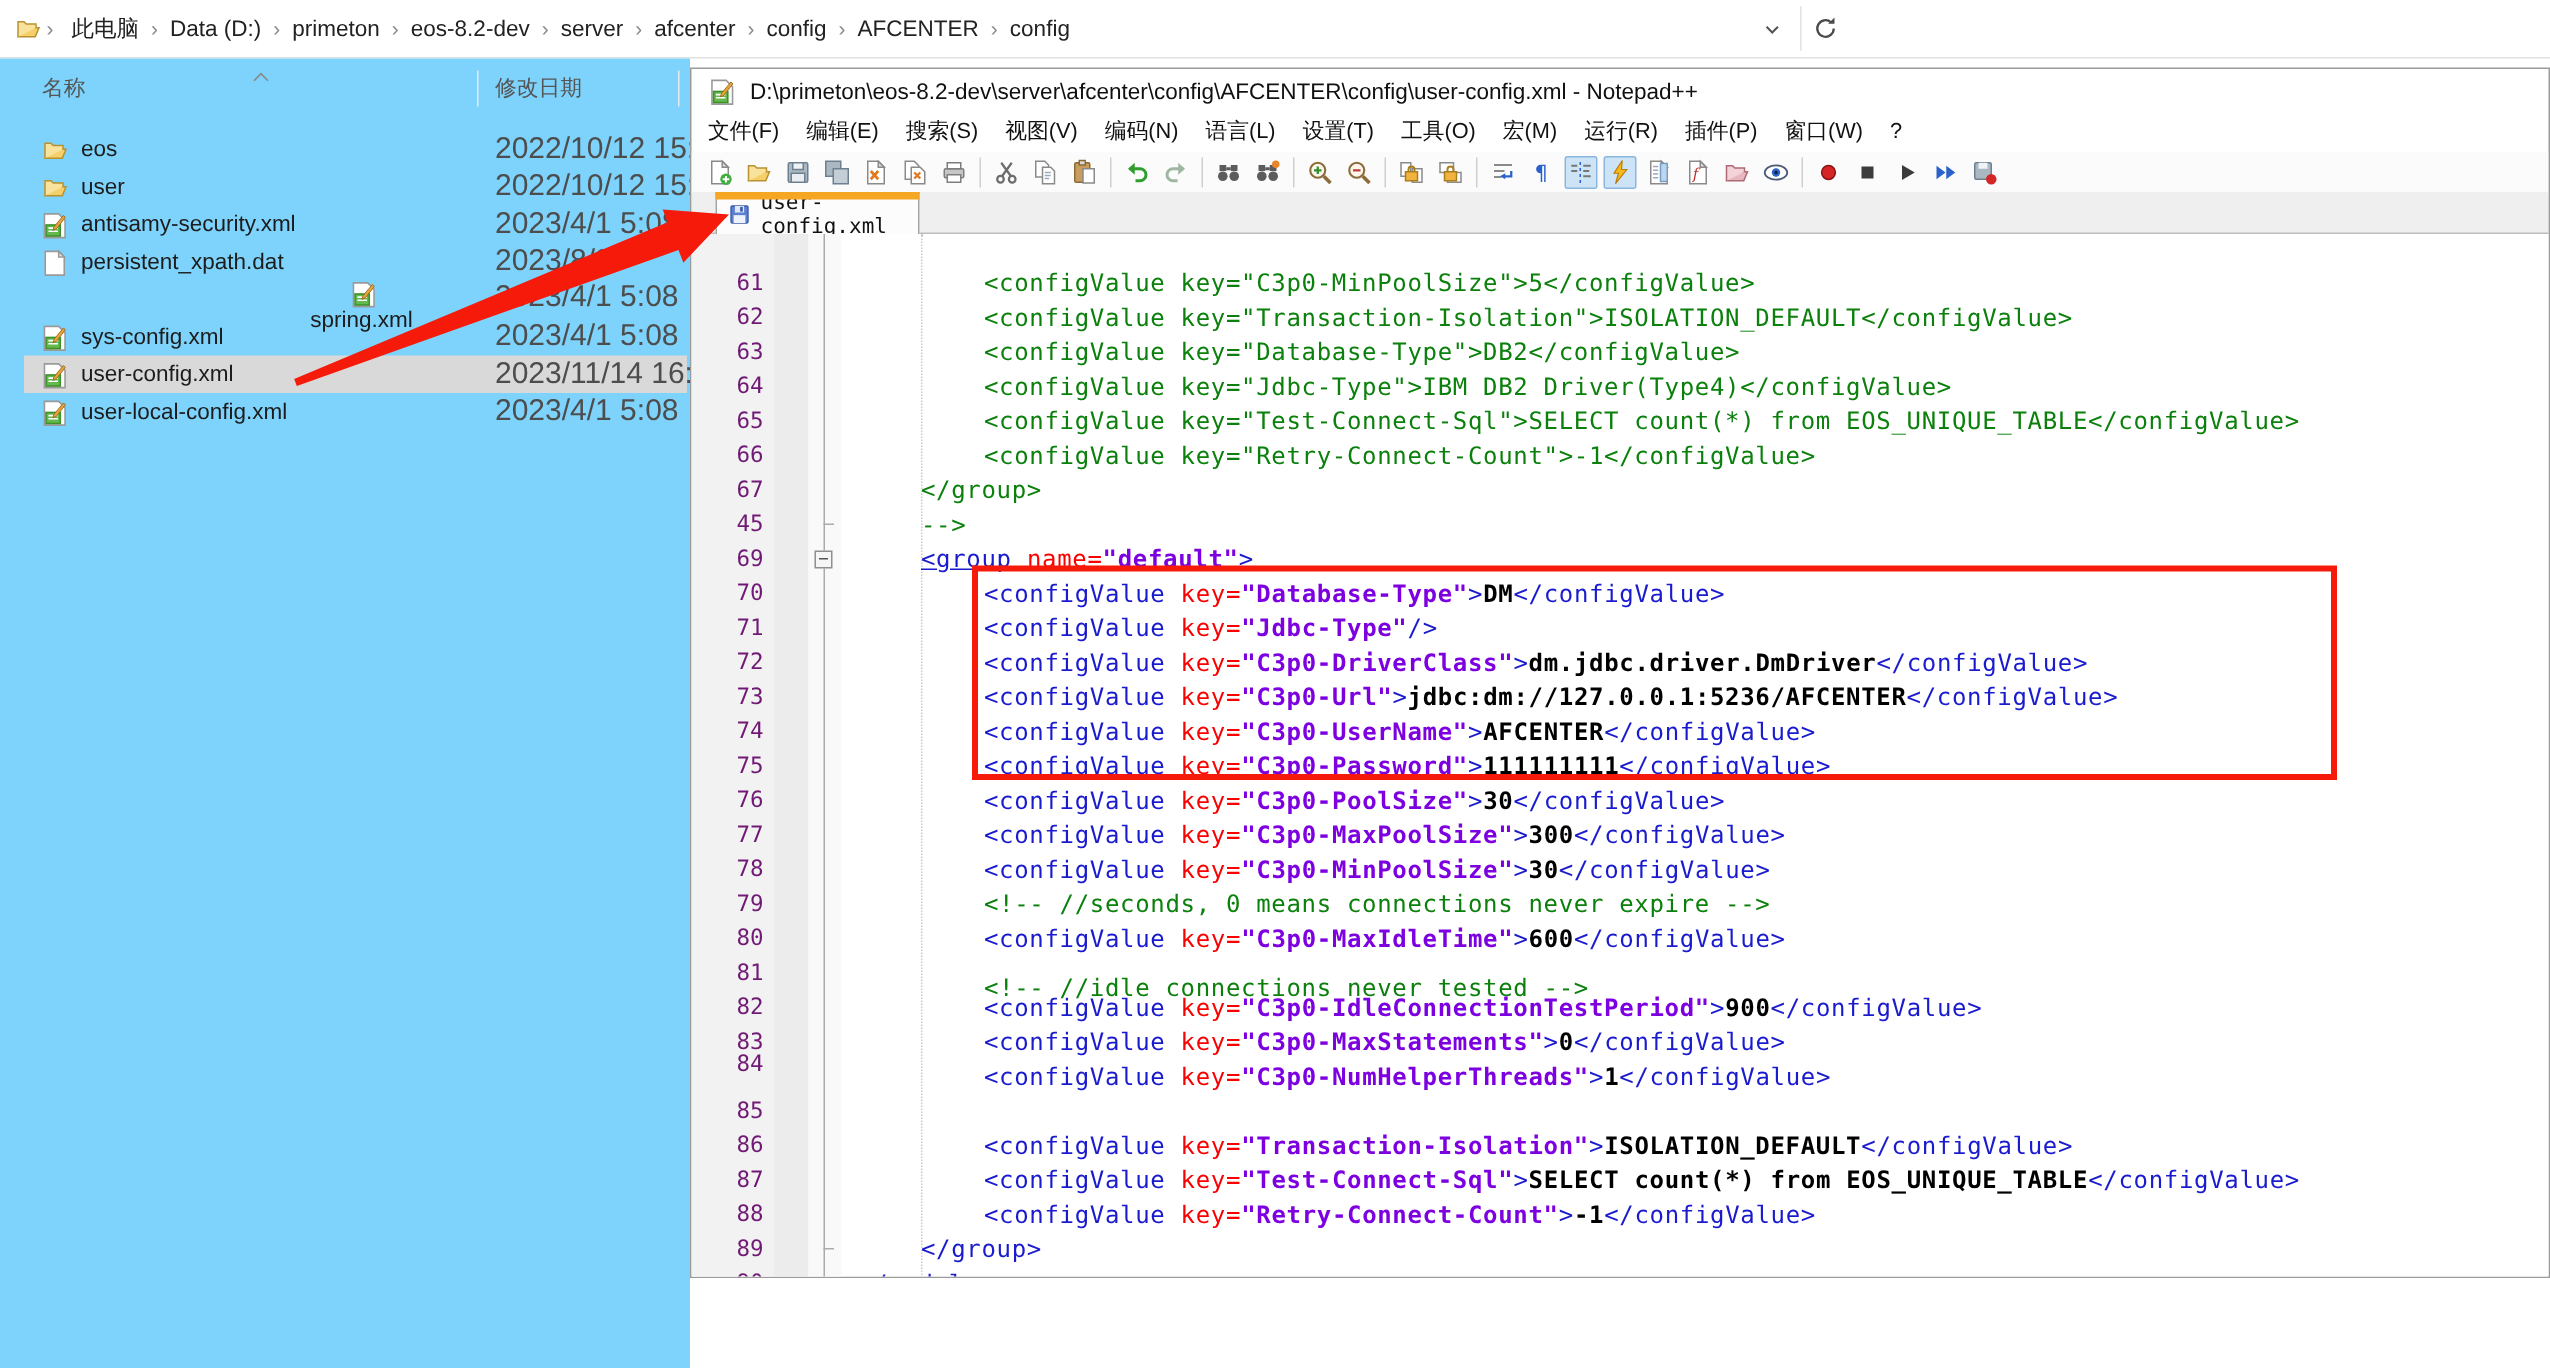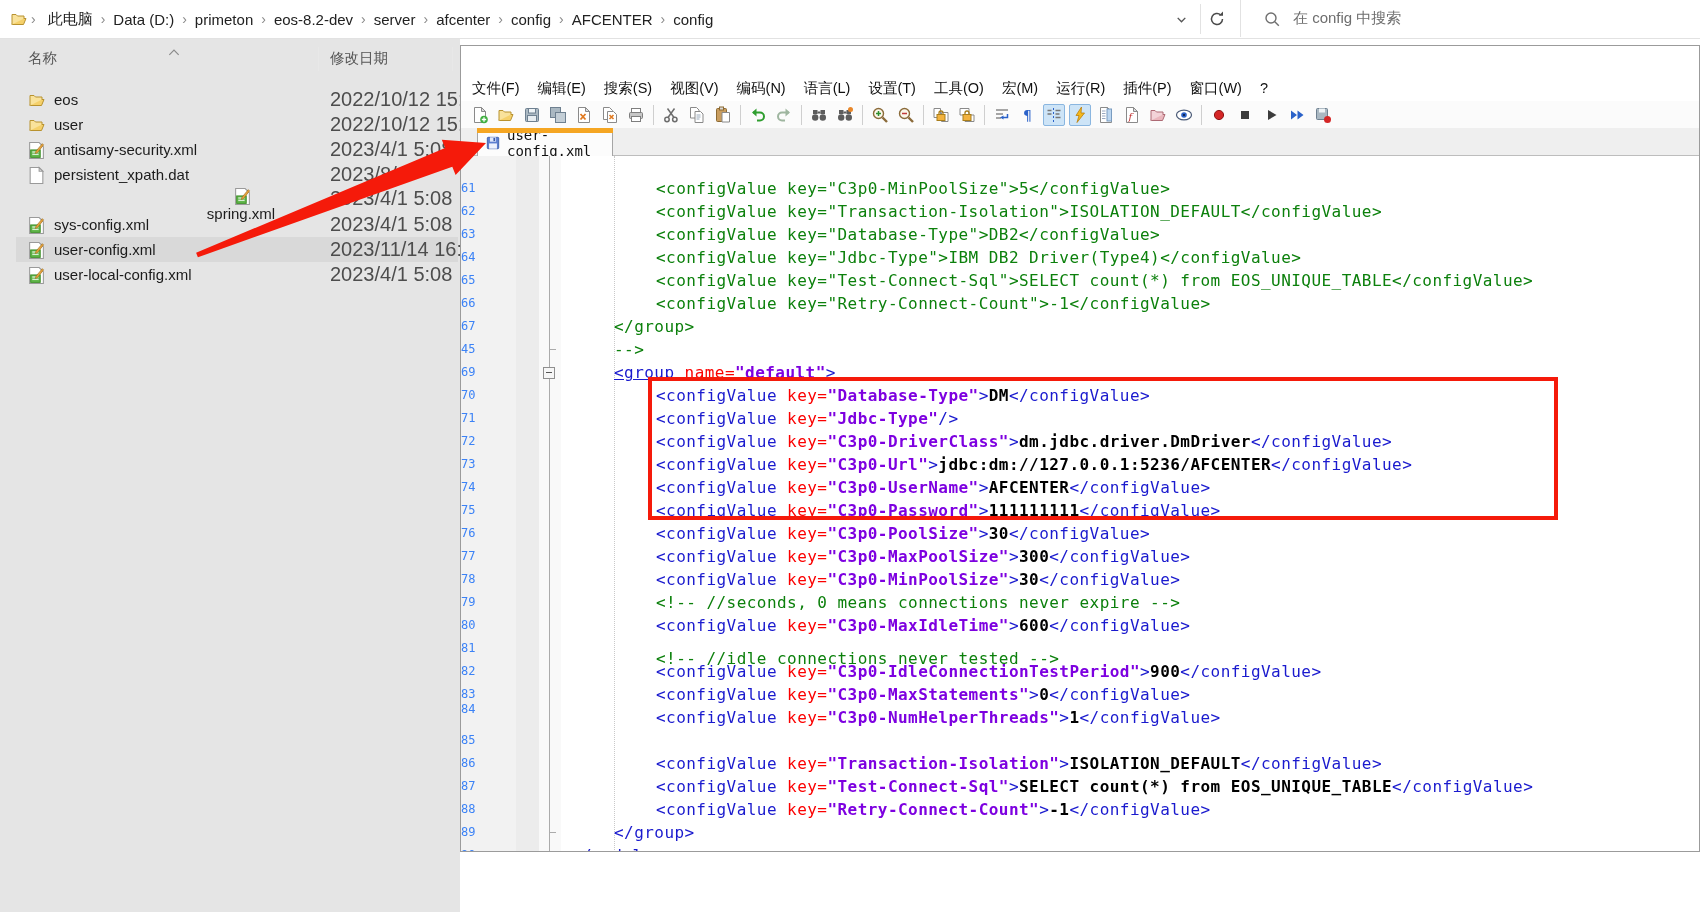--- a/index.html
+++ b/index.html
@@ -13,21 +13,21 @@
   .crumb{padding:3px 7px;cursor:default;white-space:nowrap;}
   .chev{color:#8a8a8a;font-size:14px;padding:0 1px;}
   .addr-dd{position:absolute;left:1168px;top:7px;width:26px;height:24px;display:flex;align-items:center;justify-content:center;}
   .vdiv{position:absolute;top:4px;width:1px;height:30px;background:#e2e2e2;}
   .refresh{position:absolute;left:1205px;top:8px;width:24px;height:22px;display:flex;align-items:center;justify-content:center;}
   .searchbox{position:absolute;left:1240px;top:0;width:460px;height:37px;border-left:1px solid #e2e2e2;
              display:flex;align-items:center;}
   .searchbox .mag{margin-left:22px;width:18px;height:18px;}
   .search-ph{margin-left:12px;font-size:15px;color:#6e6e6e;}
   
-  .explorer{position:absolute;left:0;top:39px;width:460px;height:873px;background:#e5e5e5;}
+  .explorer{position:absolute;left:0;top:39px;width:460px;height:873px;background:#7dd3fc;}
   .colhead{position:absolute;top:10px;font-size:14.5px;color:#555;}
   .col-divider{position:absolute;top:8px;height:24px;width:1px;background:#e8e8e8;}
   .sortcaret{position:absolute;left:168px;top:3px;width:12px;height:7px;}
   .file-list{position:absolute;left:0;top:48px;width:460px;}
   .frow{position:absolute;left:16px;width:442px;height:25px;display:flex;align-items:center;}
   .frow.selected{background:#d9d9d9;}
   .fico{width:18px;height:18px;margin-left:12px;flex:0 0 auto;}
   .fname{margin-left:8px;font-size:15px;color:#1c1c1c;white-space:nowrap;}
   .fdate{position:absolute;left:314px;font-size:20px;color:#4d4d4d;white-space:nowrap;}
   
@@ -51,22 +51,22 @@
   .tab .orange{position:absolute;left:-1px;top:-1px;width:136px;height:5px;background:#f5a623;}
   .tab .tabsave{width:14px;height:14px;margin-left:8px;flex:0 0 auto;}
   .tab .tlabel{margin-left:7px;font-size:14px;font-family:"DejaVu Sans Mono",monospace;color:#111;}
   
   .editor{position:absolute;left:0;top:110px;width:1240px;height:696px;background:#fff;overflow:hidden;}
   .gutterbg{position:absolute;left:0;top:0;width:55px;height:100%;background:#f2f2f2;}
   .bookmargin{position:absolute;left:55px;top:0;width:23px;height:100%;background:#ececec;}
   .foldmargin{position:absolute;left:78px;top:0;width:22px;height:100%;background:#f9f9f9;}
   .foldline{position:absolute;left:88px;top:0;width:1px;height:100%;background:#ababab;}
   .indent-guide{position:absolute;left:153px;top:0;height:100%;width:0;border-left:1px dotted #c9c9c9;}
-  .lnum{position:absolute;left:0;width:48px;text-align:left;font-family:"DejaVu Sans Mono",monospace;
-        font-size:12px;line-height:23px;color:#3b82f6;}
+  .lnum{position:absolute;left:0;width:48px;text-align:right;font-family:"DejaVu Sans Mono",monospace;
+        font-size:15px;line-height:23px;color:#701a75;}
   .cl{position:absolute;left:100px;height:23px;line-height:23px;white-space:pre;
       font-family:"DejaVu Sans Mono",monospace;font-size:16px;letter-spacing:0.45px;}
   .tk-tag{color:#1a1ace;}
   .tk-attr{color:#fb0000;}
   .tk-val{color:#7d00e0;font-weight:bold;}
   .tk-txt{color:#000;font-weight:bold;}
   .tk-com{color:#0c800c;}
   .tk-u{text-decoration:underline;}
   .foldbox{position:absolute;left:82px;width:12px;height:12px;background:#f6f6f6;border:1px solid #8f8f8f;
            box-sizing:border-box;}
@@ -110,27 +110,20 @@
           <path d="M2.5 4.5L6 8l3.5-3.5" fill="none" stroke="#555" stroke-width="1.3"></path>
         </svg>
       </div>
     <div class="vdiv" style="left:1200px"></div>
     <div class="refresh">
         <svg viewBox="0 0 18 18" width="18" height="18" xmlns="http://www.w3.org/2000/svg">
           <path d="M14.5 9a5.5 5.5 0 1 1-1.8-4.07" fill="none" stroke="#4a4a4a" stroke-width="1.5"></path>
           <path d="M15 1.6v4.2h-4.2z" fill="#4a4a4a"></path>
         </svg>
       </div>
-    <div class="searchbox">
-      <span class="mag"><svg viewBox="0 0 18 18" width="18" height="18" xmlns="http://www.w3.org/2000/svg">
-            <circle cx="8" cy="8" r="5" fill="none" stroke="#6f6f6f" stroke-width="1.4"></circle>
-            <path d="M11.8 11.8l4 4" stroke="#6f6f6f" stroke-width="1.4"></path>
-          </svg></span>
-      <span class="search-ph">在 config 中搜索</span>
-    </div>
   </div>
 
   <div class="explorer">
     <span class="sortcaret"><svg viewBox="0 0 10 6" width="12" height="7" xmlns="http://www.w3.org/2000/svg">
           <path d="M1 5l4-4 4 4" fill="none" stroke="#8a8a8a" stroke-width="1"></path>
         </svg></span>
     <div class="colhead" style="left:28px">名称</div>
     <div class="colhead" style="left:330px">修改日期</div>
     <div class="col-divider" style="left:318px"></div>
     <div class="col-divider" style="left:452px"></div>
@@ -206,20 +199,29 @@
               <path d="M4 10.5h6M4 12.5h6" stroke="#fff" stroke-width="1"></path>
               <path d="M13.5 2.5l1.2 1.2-5.7 7.3-2.2.9.8-2.3z" fill="#e8a33c" stroke="#9a6a1a" stroke-width="0.6"></path>
             </svg></span>
           <span class="fname">user-local-config.xml</span>
           <span class="fdate">2023/4/1 5:08</span>
         </div>
       </div>
   </div>
 
   <div class="npp">
+    <div class="npp-title">
+      <span class="logo"><svg viewBox="0 0 16 18" width="17" height="19" xmlns="http://www.w3.org/2000/svg">
+            <path d="M1.5 1.5h9l4 4v11h-13z" fill="#fff" stroke="#9a9a9a"></path>
+            <rect x="2.5" y="8.5" width="9" height="7" fill="#63b94d" stroke="#3f8f2a"></rect>
+            <path d="M4 10.5h6M4 12.5h6" stroke="#fff" stroke-width="1"></path>
+            <path d="M13.5 2.5l1.2 1.2-5.7 7.3-2.2.9.8-2.3z" fill="#e8a33c" stroke="#9a6a1a" stroke-width="0.6"></path>
+          </svg></span>
+      <span class="ttext">D:\primeton\eos-8.2-dev\server\afcenter\config\AFCENTER\config\user-config.xml - Notepad++</span>
+    </div>
     <div class="menubar">
         <span class="menu-item">文件(F)</span>
         <span class="menu-item">编辑(E)</span>
         <span class="menu-item">搜索(S)</span>
         <span class="menu-item">视图(V)</span>
         <span class="menu-item">编码(N)</span>
         <span class="menu-item">语言(L)</span>
         <span class="menu-item">设置(T)</span>
         <span class="menu-item">工具(O)</span>
         <span class="menu-item">宏(M)</span>

